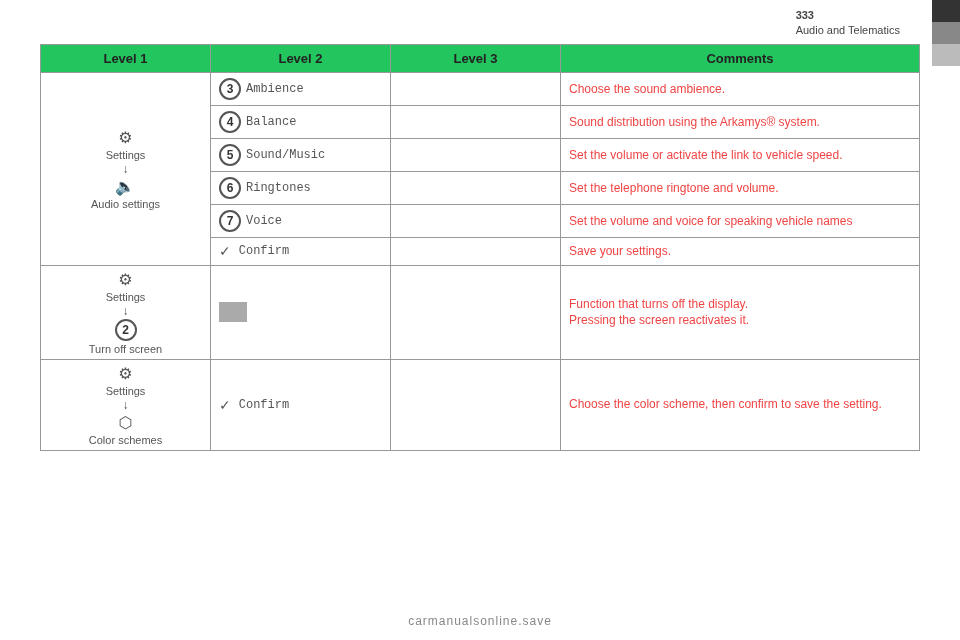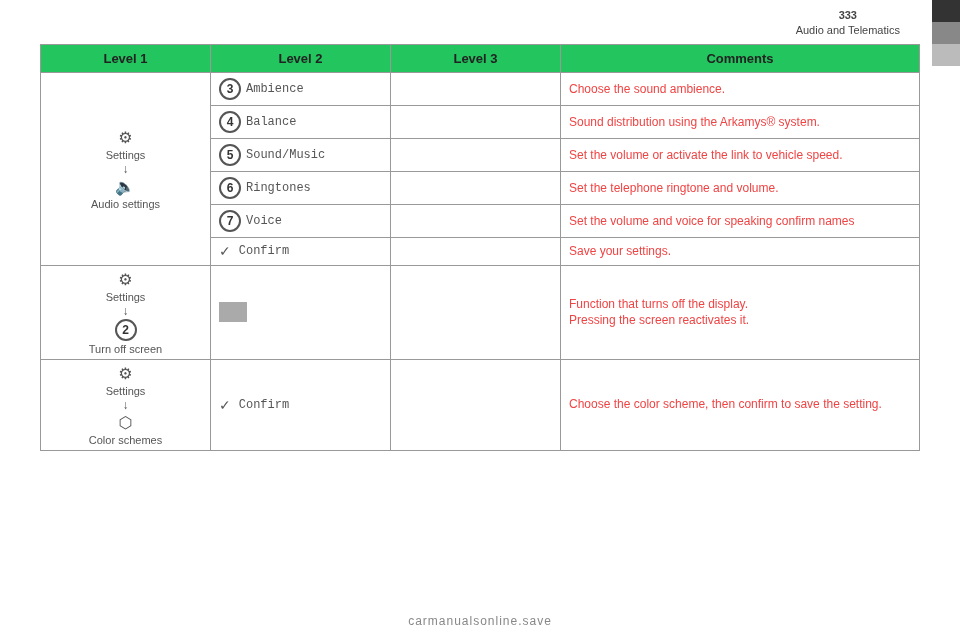--- a/index.html
+++ b/index.html
@@ -12,21 +12,21 @@
       height: 640px;
       overflow: hidden;
       position: relative;
     }
 
     
     .page-header {
       position: absolute;
       top: 8px;
       right: 60px;
-      text-align: center;
+      text-align: left;
       font-size: 11px;
       color: #444;
       line-height: 1.4;
     }
     .page-header .page-num {
       font-weight: bold;
     }
 
     
     .corner-squares {
@@ -275,21 +275,21 @@
 
       <tr>
         <td>
           <div class="level2-cell">
             <span class="badge">7</span>
             <span class="level2-label">Voice</span>
           </div>
         </td>
         <td></td>
         <td>
-          <span class="comment-text">Set the volume and voice for speaking confirm names</span>
+          <span class="comment-text">Set the volume and voice for speaking vehicle names</span>
         </td>
       </tr>
 
       <tr>
         <td>
           <div class="confirm-cell">
             <span class="checkmark">✓</span>
             <span class="level2-label">Confirm</span>
           </div>
         </td>

